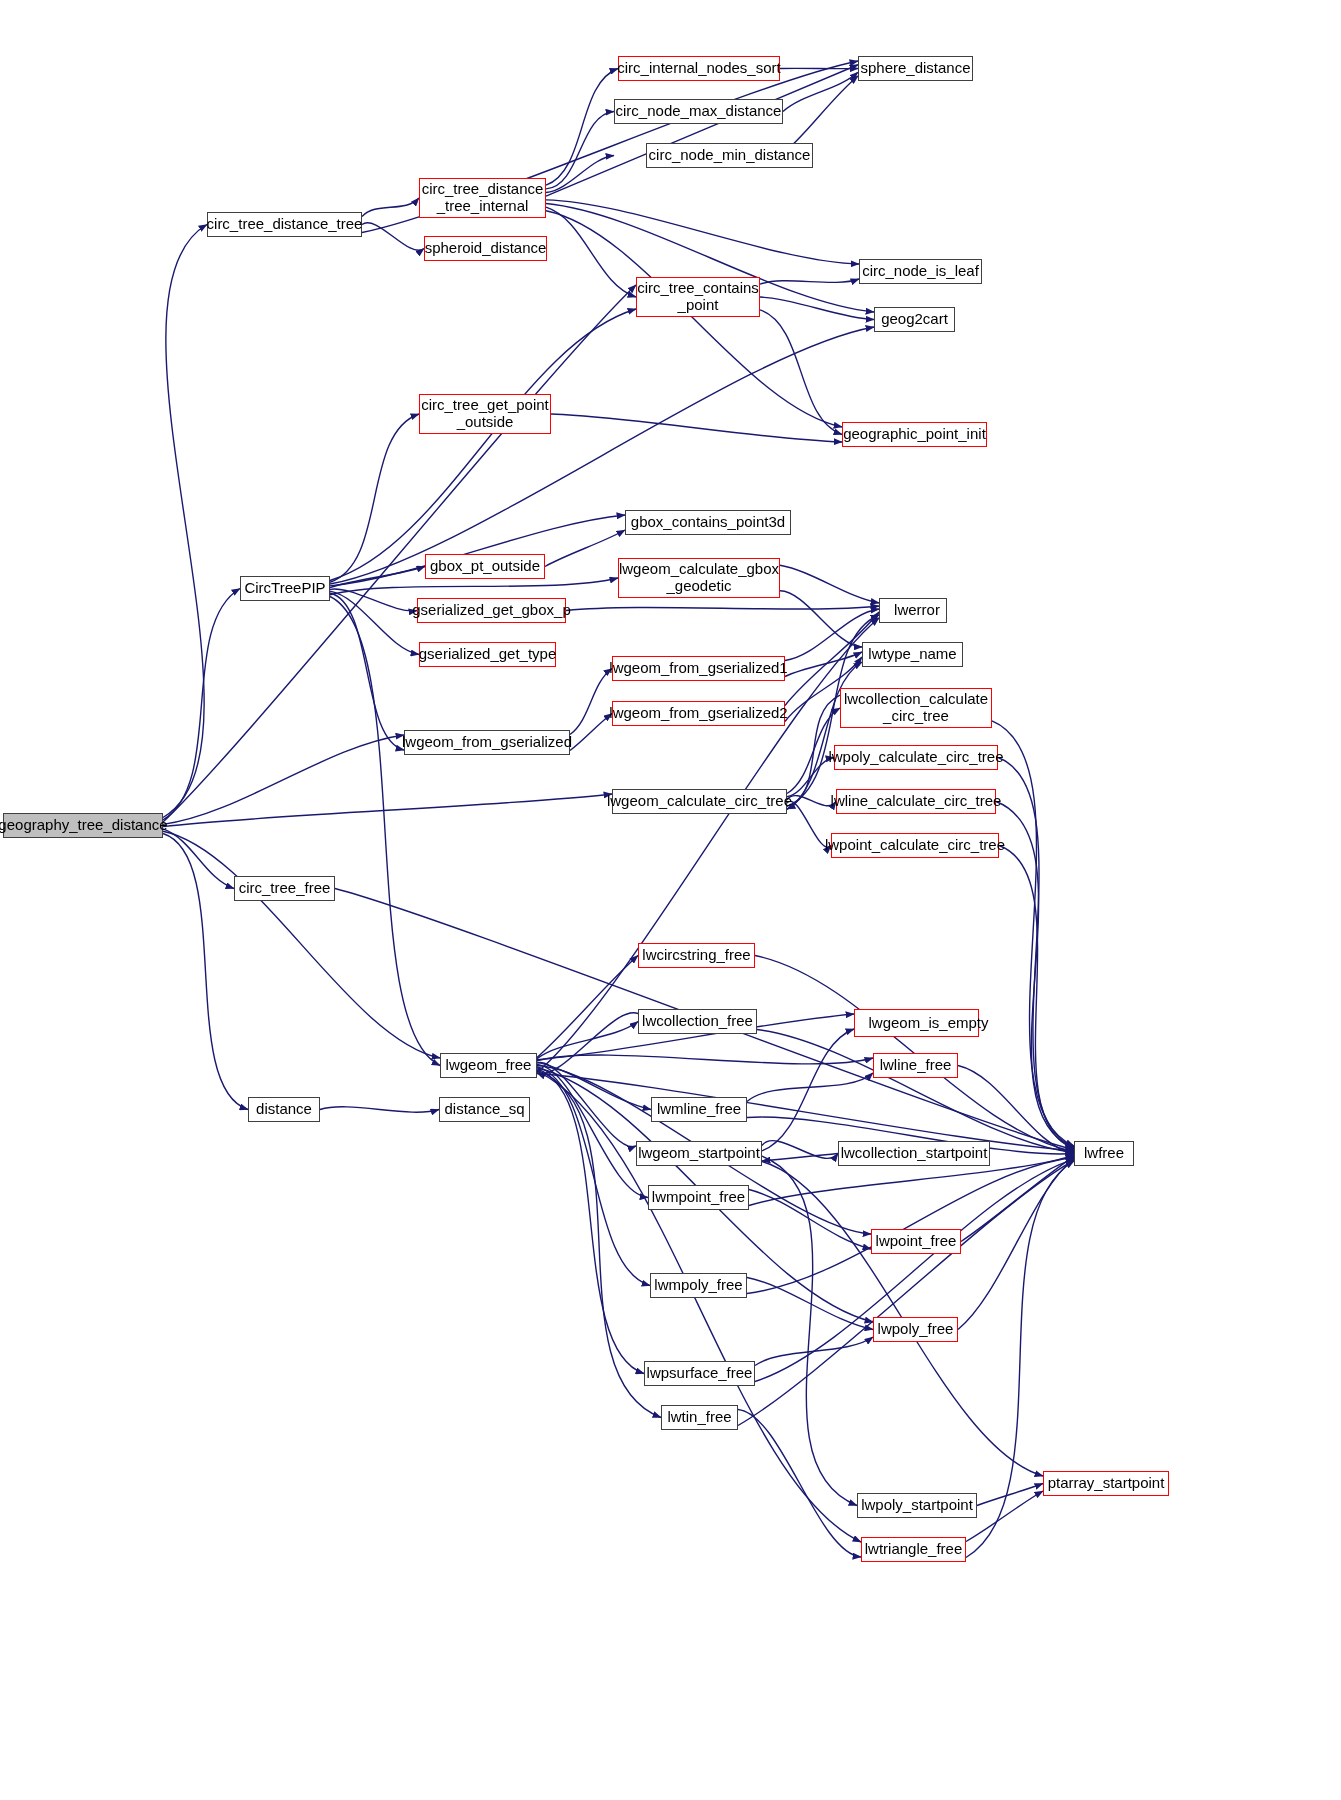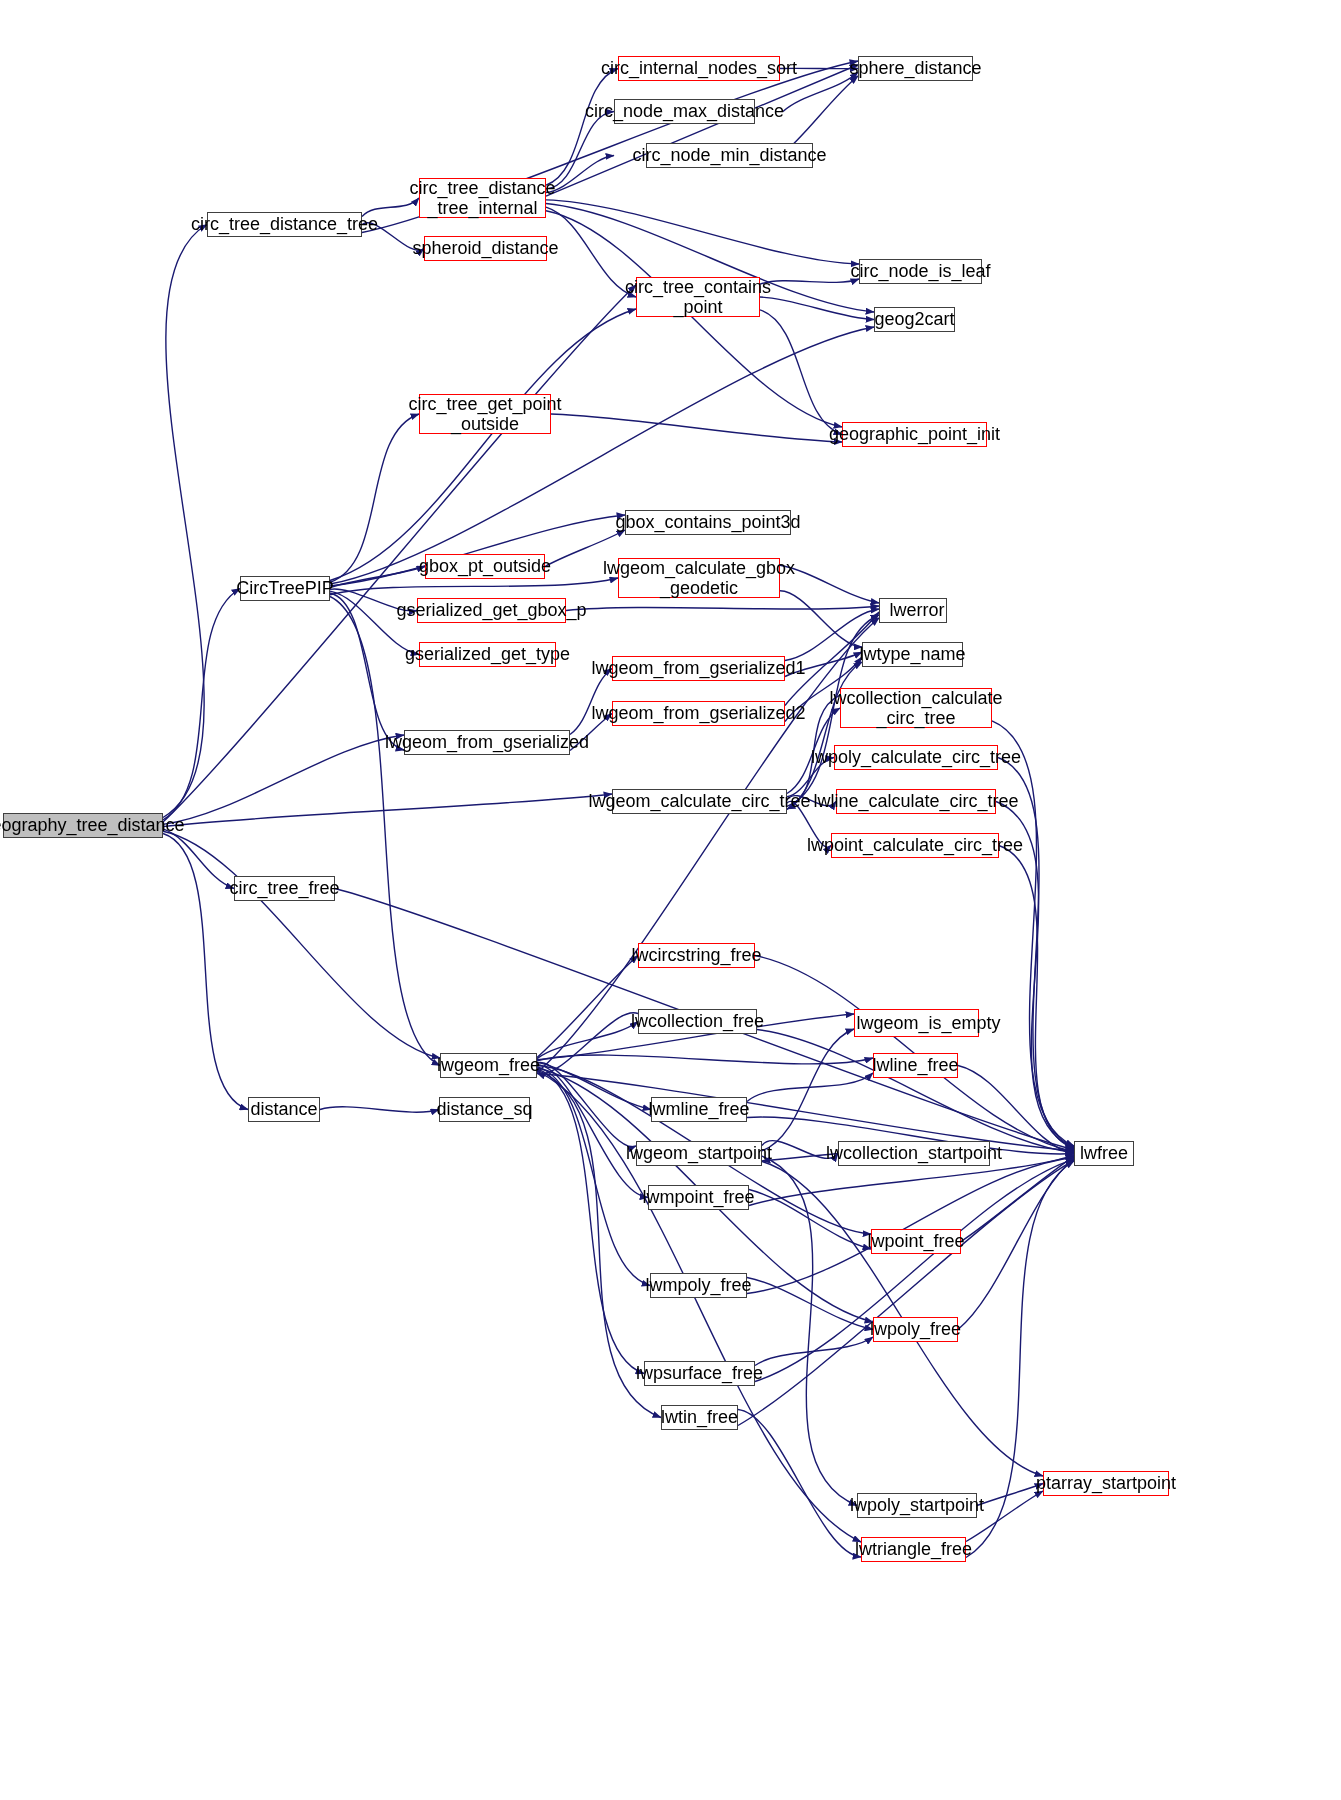--- a/index.html
+++ b/index.html
@@ -2,21 +2,21 @@
 <html><head>
 <meta charset="utf-8">
 <style>
   html,body{margin:0;padding:0;background:#ffffff;}
   #graph{position:relative;width:1341px;height:1800px;background:#fff;
          font-family:"Liberation Sans", sans-serif;overflow:hidden;}
   #edges{position:absolute;left:0;top:0;width:1341px;height:1800px;}
   .node{position:absolute;box-sizing:border-box;display:flex;align-items:center;
         justify-content:center;text-align:center;background:#ffffff;
         border:1px solid #404040;color:#000000;line-height:1.12;
-        font-size:18px;white-space:pre-line;z-index:5;}
+        font-size:15px;white-space:pre-line;z-index:5;}
   .node.red{border-color:#ff0000;}
   .node.root{background:#bfbfbf;border-color:#404040;}
 </style>
 </head>
 <body>
 
 <div id="graph">
   <svg id="edges" viewBox="0 0 1341 1800" xmlns="http://www.w3.org/2000/svg">
     <defs>
       <marker id="ah" markerWidth="9" markerHeight="7" refX="8.4" refY="3.5" orient="auto" markerUnits="userSpaceOnUse">
@@ -120,21 +120,21 @@
         <path d="M738,1409.5 C781.9326568676779,1413.9 817.0673431323221,1552.6 861,1557" marker-end="url(#ah)"></path>
         <path d="M738,1425.5 C822.6,1377.1275 989.4,1208.435 1074,1160.0625" marker-end="url(#ah)"></path>
         <path d="M977,1505.5 C996.2013499525424,1498.3799999999999 1023.7986500474576,1490.6200000000001 1043,1483.5" marker-end="url(#ah)"></path>
         <path d="M966,1541.5 C989.8954977937791,1527.88 1019.1045022062209,1504.62 1043,1491" marker-end="url(#ah)"></path>
         <path d="M966,1557.5 C1063.5,1499.42 976.5,1219.08 1074,1161" marker-end="url(#ah)"></path>
       </g>
   </svg>
   <div id="node-layer">
       <div class="node red" style="left: 618px; top: 56px; width: 162px; height: 25px;">circ_internal_nodes_sort</div>
       <div class="node" style="left: 858px; top: 56px; width: 115px; height: 25px;">sphere_distance</div>
-      <div class="node" style="left: 614px; top: 99px; width: 141px; height: 25px;">circ_node_max_distance</div>
+      <div class="node" style="left: 614px; top: 99px; width: 169px; height: 25px;">circ_node_max_distance</div>
       <div class="node" style="left: 614px; top: 143px; width: 167px; height: 25px; margin-left: 32px;">circ_node_min_distance</div>
       <div class="node red" style="left: 419px; top: 178px; width: 127px; height: 40px;">circ_tree_distance
 _tree_internal</div>
       <div class="node" style="left: 207px; top: 212px; width: 155px; height: 25px;">circ_tree_distance_tree</div>
       <div class="node red" style="left: 424px; top: 236px; width: 123px; height: 25px;">spheroid_distance</div>
       <div class="node" style="left: 859px; top: 259px; width: 123px; height: 25px;">circ_node_is_leaf</div>
       <div class="node red" style="left: 636px; top: 277px; width: 124px; height: 40px;">circ_tree_contains
 _point</div>
       <div class="node" style="left: 874px; top: 307px; width: 81px; height: 25px;">geog2cart</div>
       <div class="node red" style="left: 419px; top: 394px; width: 132px; height: 40px;">circ_tree_get_point

